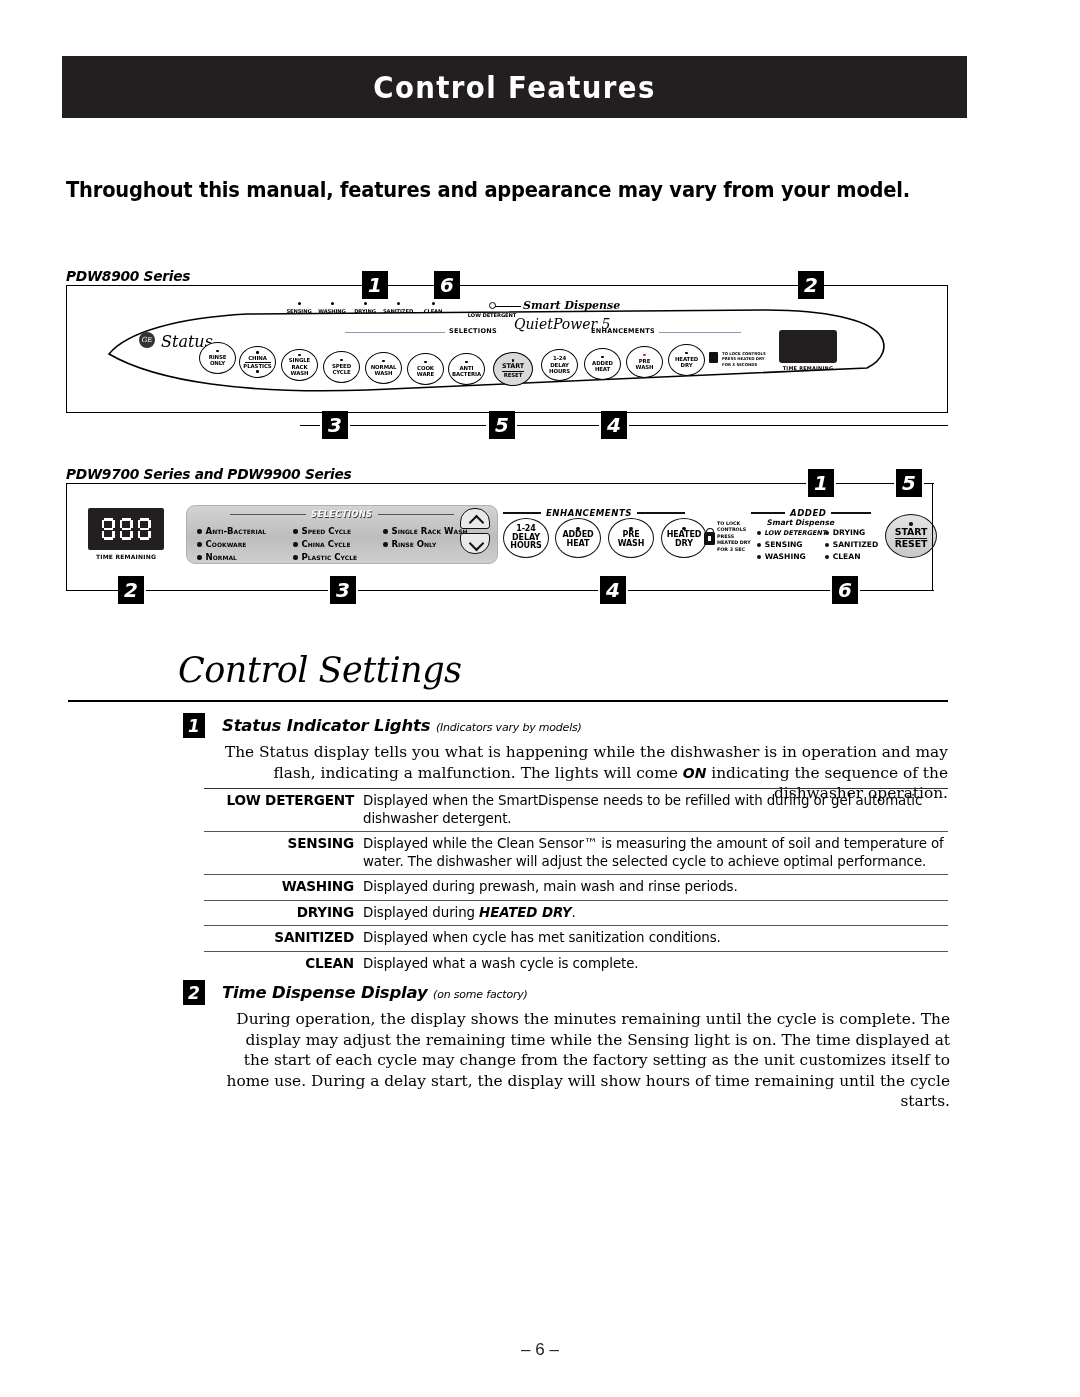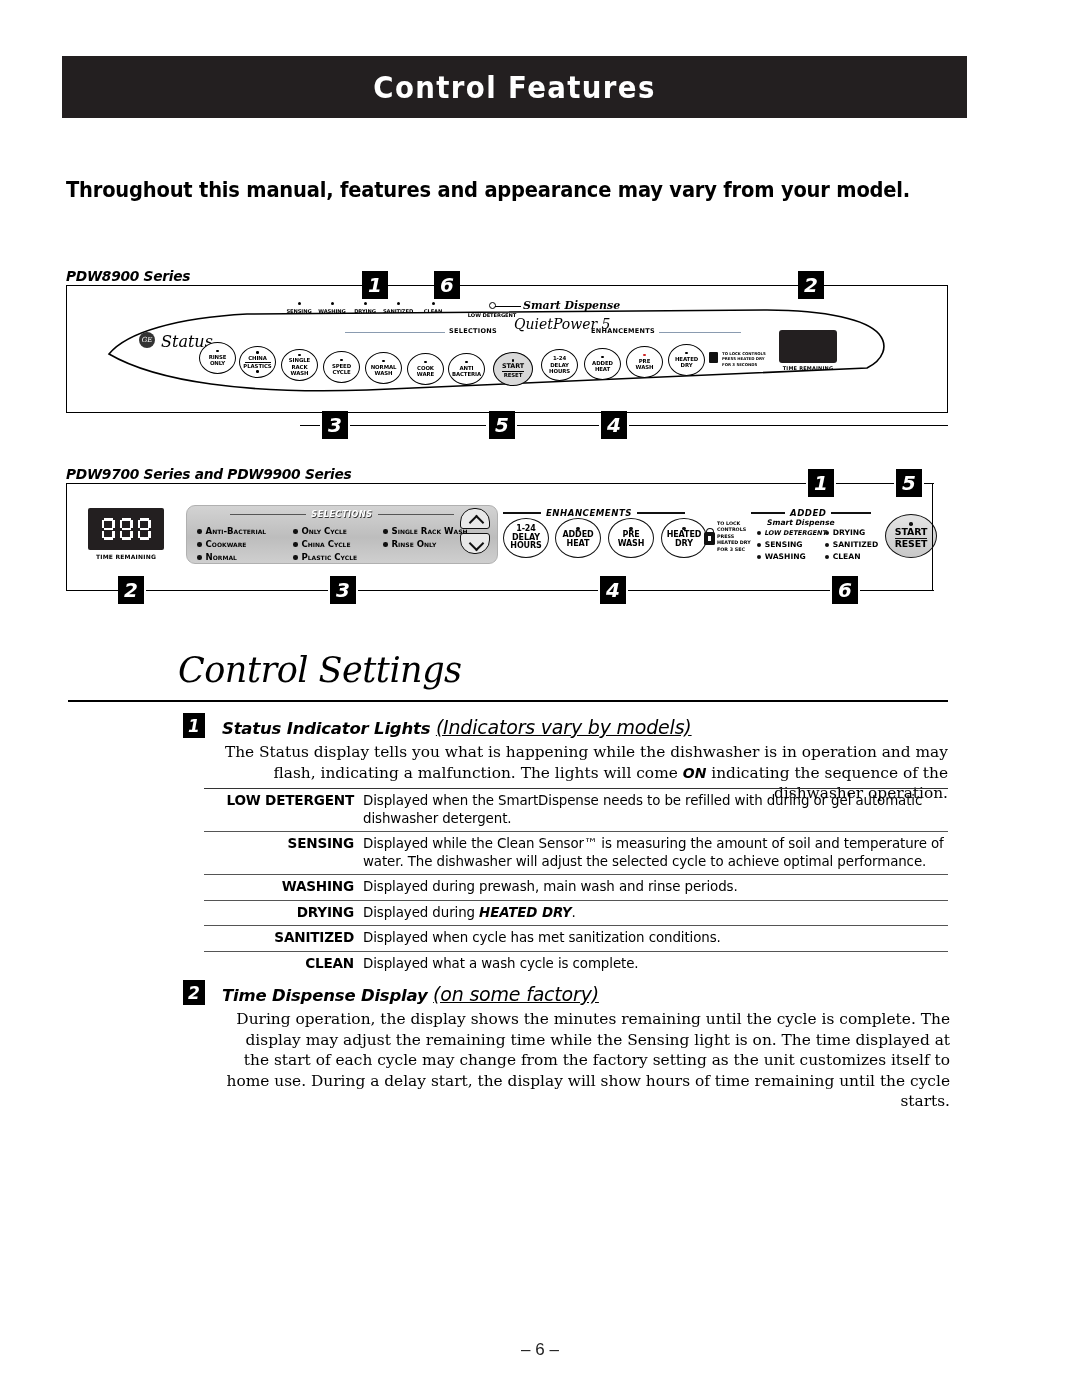--- a/index.html
+++ b/index.html
@@ -368,23 +368,22 @@
   }
   .sec-title {
     position: absolute;
     font-family: "DejaVu Sans", sans-serif;
     font-size: 16.5px;
     font-weight: bold; font-style: italic;
     white-space: nowrap;
     letter-spacing: -0.2px;
   }
   .sec-title .sub {
-    font-size: 19px;
+    font-size: 11px;
     font-weight: normal;
-    text-decoration: underline;
   }
   .sec-body {
     position: absolute;
     font-family: "DejaVu Serif", serif;
     font-size: 15.4px;
     line-height: 20.5px;
     text-align: right;
   }
   .sec-body b { font-family: "DejaVu Sans", sans-serif; font-style: italic; font-size: 14px;}
 
@@ -635,21 +634,21 @@
         <span class="txt">Cookware</span>
       </div>
     <div>
         <span class="d"></span>
         <span class="txt">Normal</span>
       </div>
   </div>
   <div class="sel-col" style="left:106px;top:19px;">
     <div>
         <span class="d"></span>
-        <span class="txt">Only Cycle</span>
+        <span class="txt">Speed Cycle</span>
       </div>
     <div>
         <span class="d"></span>
         <span class="txt">China Cycle</span>
       </div>
     <div>
         <span class="d"></span>
         <span class="txt">Plastic Cycle</span>
       </div>
   </div>

